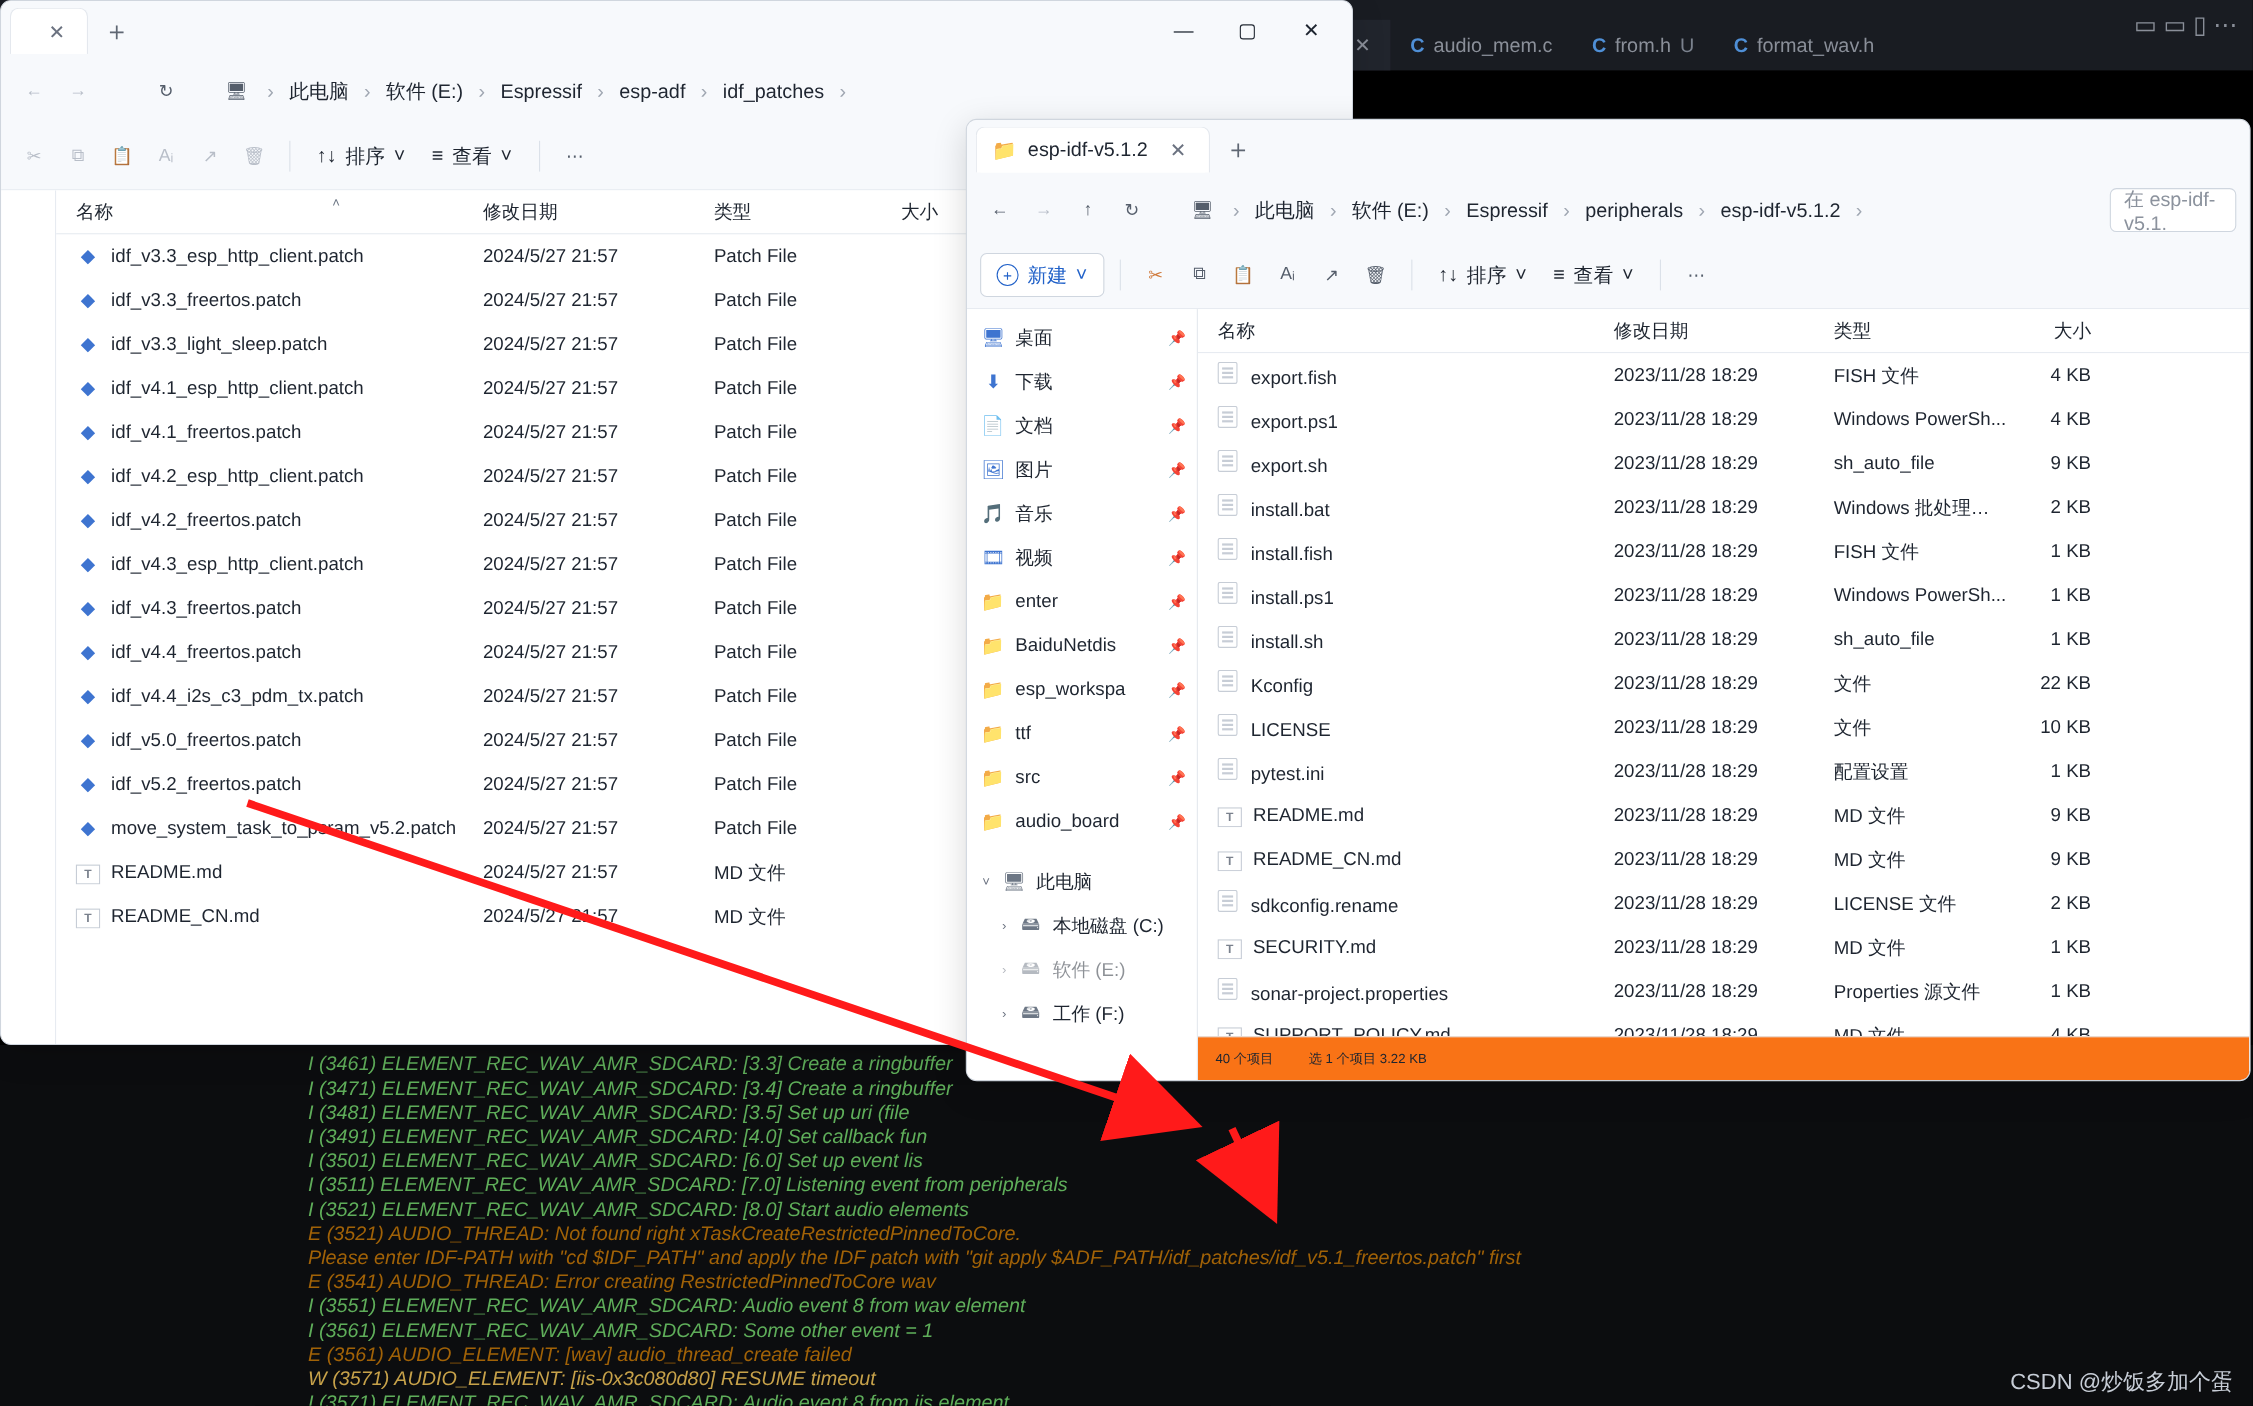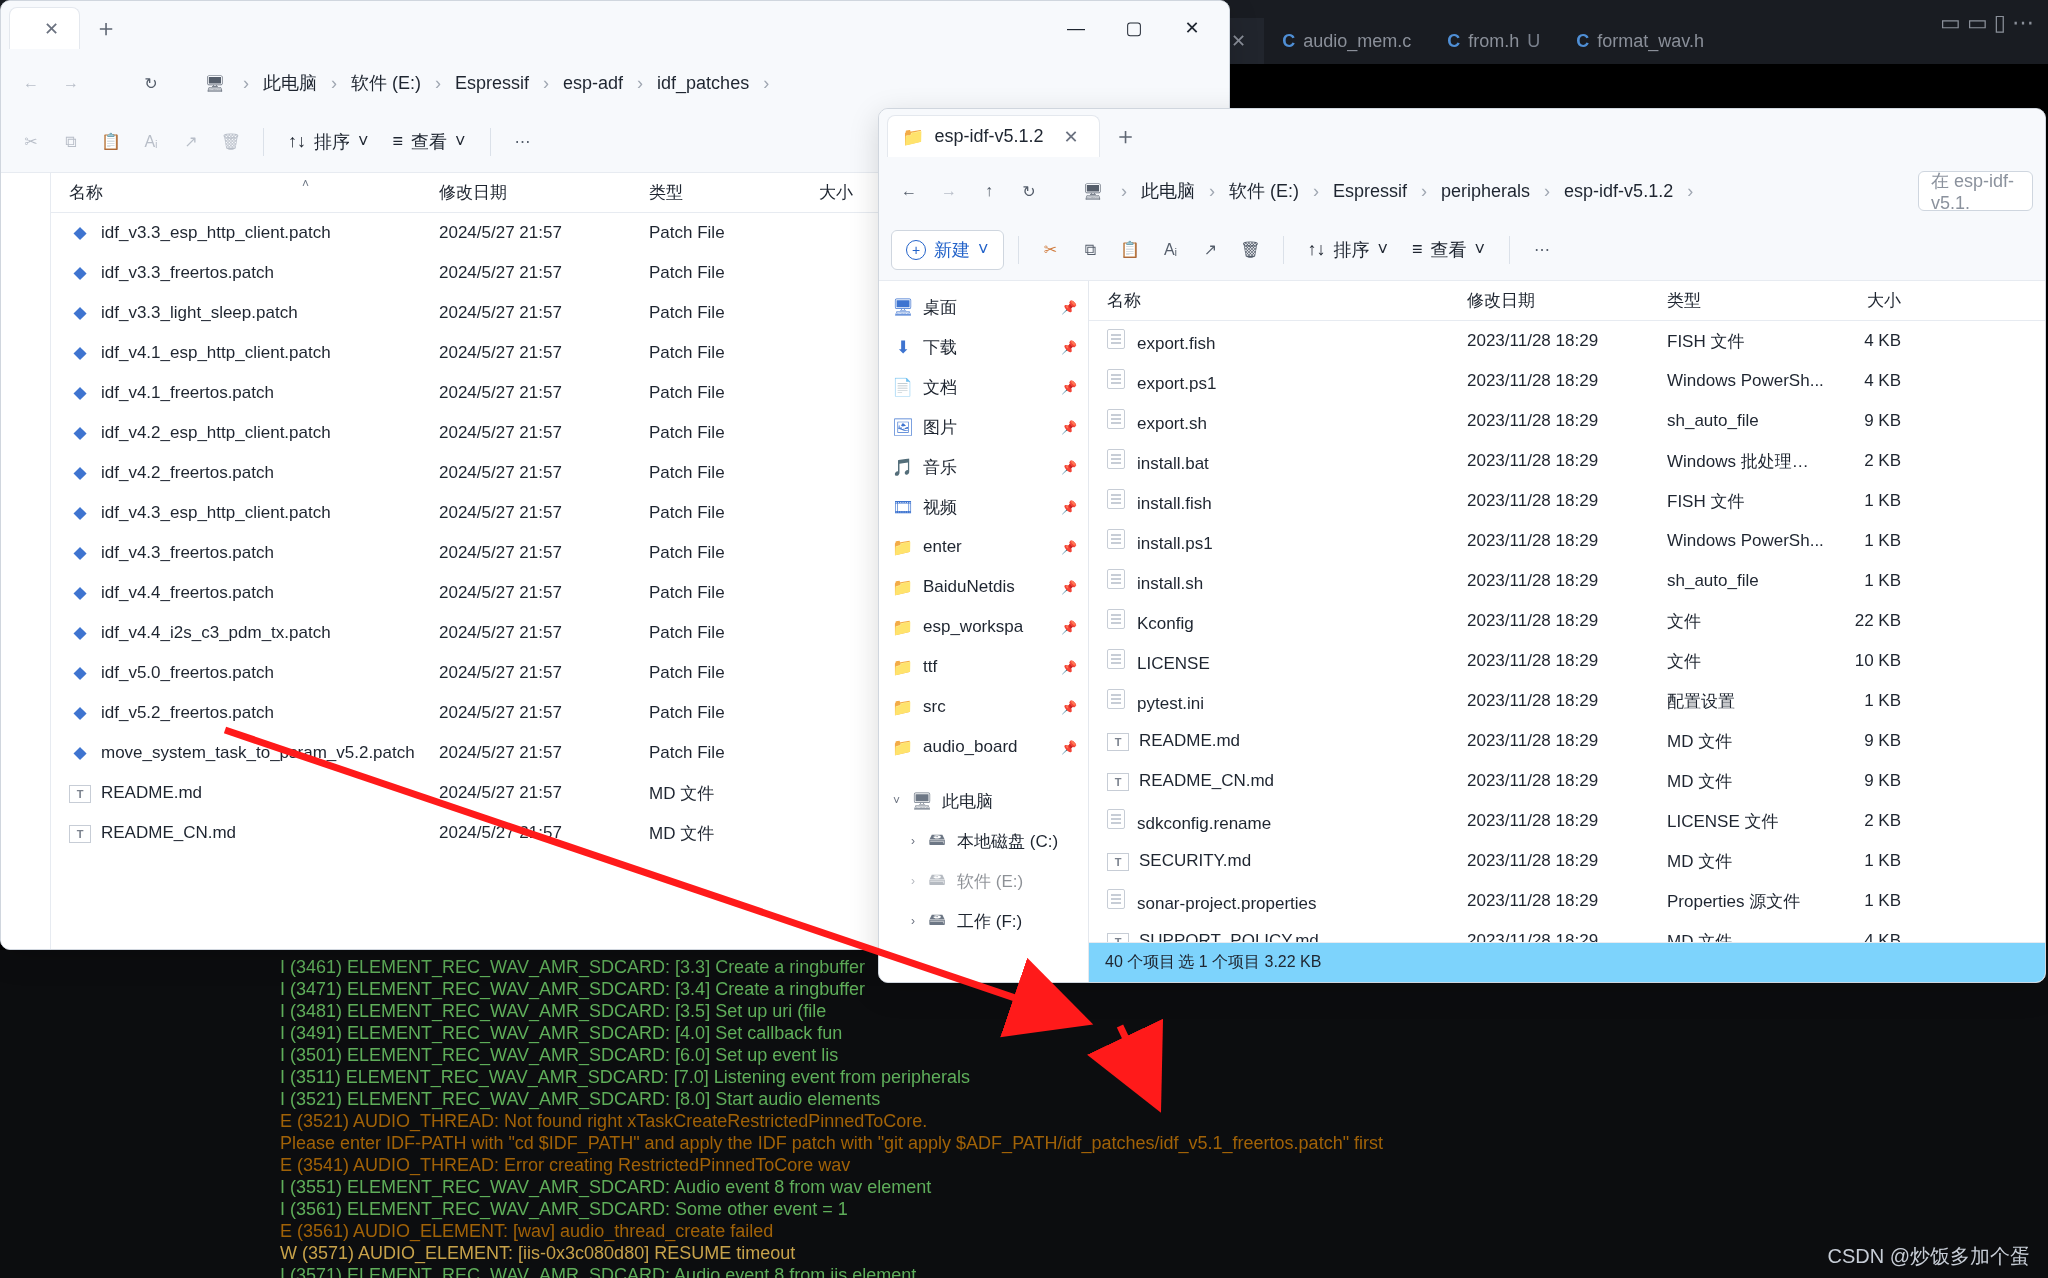--- a/index.html
+++ b/index.html
@@ -51,23 +51,23 @@
 .row { display:flex; height:40px; align-items:center; color:#1e2530; font-size:17px; }
 .cell { padding-left:18px; white-space:nowrap; overflow:hidden; text-overflow:ellipsis; }
 .w1c1{width:370px}.w1c2{width:210px}.w1c3{width:170px}.w1c4{width:90px}
 .w2c1{width:360px}.w2c2{width:200px}.w2c3{width:175px}.w2c4{width:95px;text-align:right;padding-right:18px}
 .patch-glyph{display:inline-flex;width:22px;height:18px;align-items:center;justify-content:center;margin-right:10px;color:#3e74d0;}
 .txt-glyph{display:inline-flex;width:22px;height:18px;align-items:center;justify-content:center;margin-right:10px;color:#7a818d;border:1px solid #c7cdd6;font-size:11px;font-weight:bold;}
 .doc-glyph{display:inline-flex;width:18px;height:20px;margin-right:12px;border:1px solid #c7cdd6;border-radius:2px;position:relative;}
 .doc-glyph::after{content:"";position:absolute;top:4px;left:3px;right:3px;height:2px;background:#c7cdd6;box-shadow:0 4px 0 #c7cdd6,0 8px 0 #c7cdd6;}
 .sortarrow{position:absolute;left:251px;top:4px;color:#6d7785;font-size:12px}
 
-.statusbar { height:40px; display:flex; align-items:center; gap:3px; padding:0 16px; color:#1e2530; font-size:16px; border-top:1px solid #e7ebf1; background:#7dd3fc; }
-
-.terminal { position:absolute; left:0; top:950px; right:0; bottom:0; background:#0c0d0f; color:#fff; font-family:Consolas,monospace; font-size:18px; line-height:22px; padding:6px 0 0 280px; white-space:pre; z-index:1; overflow:hidden; }
+.statusbar { height:40px; display:flex; align-items:center; gap:32px; padding:0 16px; color:#1e2530; font-size:12px; border-top:1px solid #e7ebf1; background:#f97316; }
+
+.terminal { position:absolute; left:0; top:950px; right:0; bottom:0; background:#0c0d0f; color:#fff; font-family:Consolas,monospace; font-size:18px; line-height:22px; padding:6px 0 0 280px; white-space:pre; z-index:1; overflow:hidden;font-style:italic; }
 .g{color:#5fae5a}.r{color:#a16207}.y{color:#c7a24a}
 
 .arrow-svg { position:absolute; z-index:5; pointer-events:none; }
 .watermark { position:absolute; bottom:8px; right:18px; color:#c7cdd6; font-size:20px; z-index:6; }
 </style>
 </head>
 <body>
 
 <div class="vscode-tabs">
   <div style="flex:0 0 1100px"></div>

